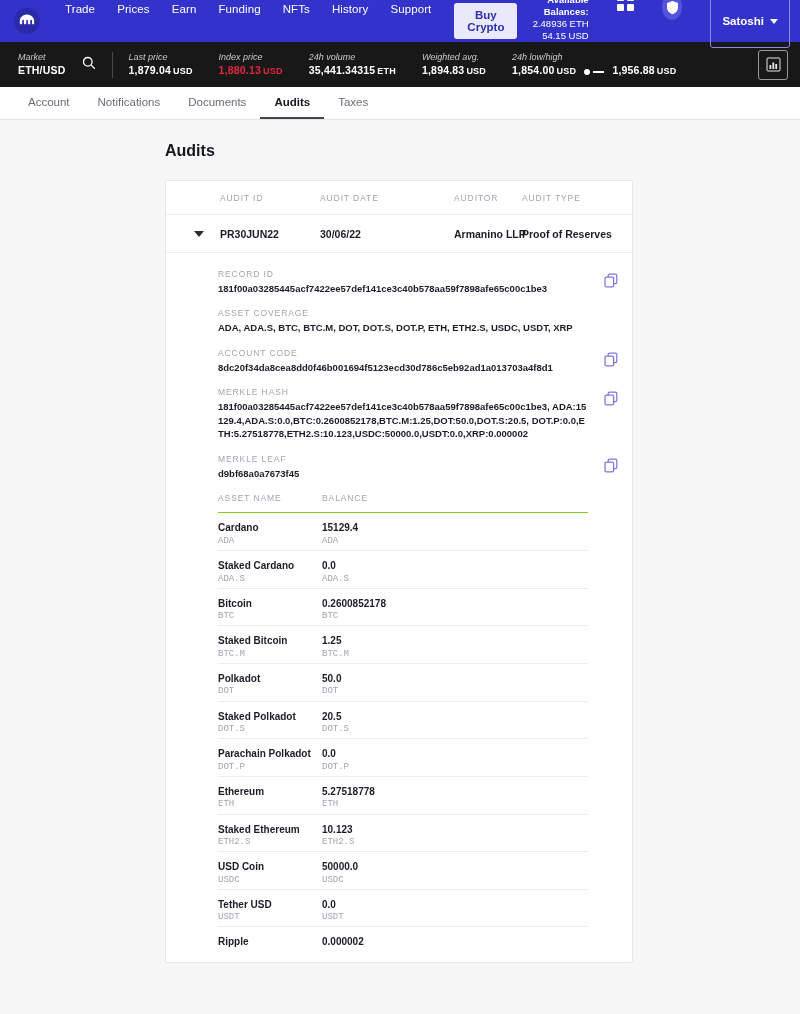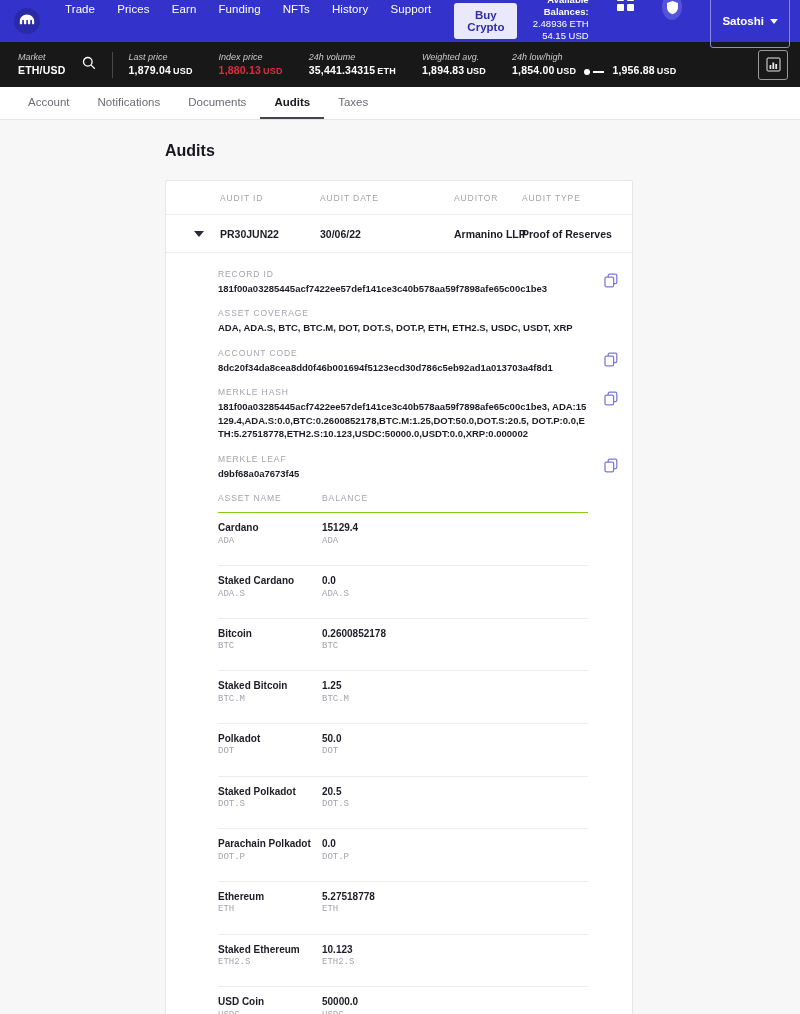--- a/index.html
+++ b/index.html
@@ -231,21 +231,21 @@
   }
 
   .asset-table { margin: 0 44px 4px 52px; }
   .asset-head {
     display: flex;
     padding-bottom: 9px;
     border-bottom: 1px solid #84cc16;
   }
   .asset-row {
     display: flex;
-    padding: 8px 0 18px 0;
+    padding: 8px 0 3px 0;
     border-bottom: 1px solid #ededf0;
   }
   .asset-row.last { border-bottom: none; }
   .acol-name { width: 104px; flex: 0 0 104px; }
   .acol-bal  { flex: 1 1 auto; }
   .a-primary {
     font-size: 10px;
     font-weight: bold;
     color: #1c1c26;
     line-height: 1.35;

